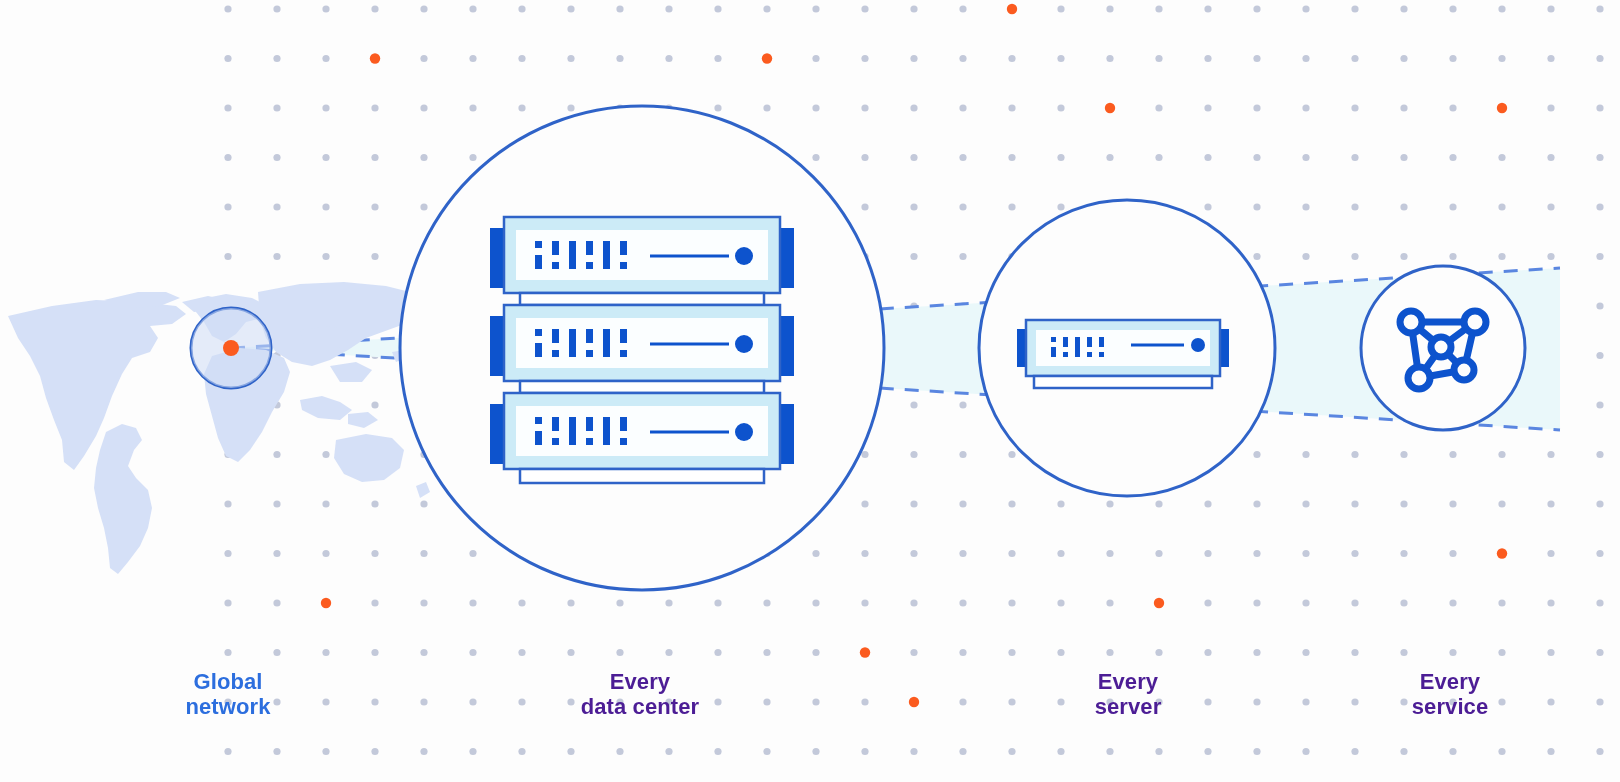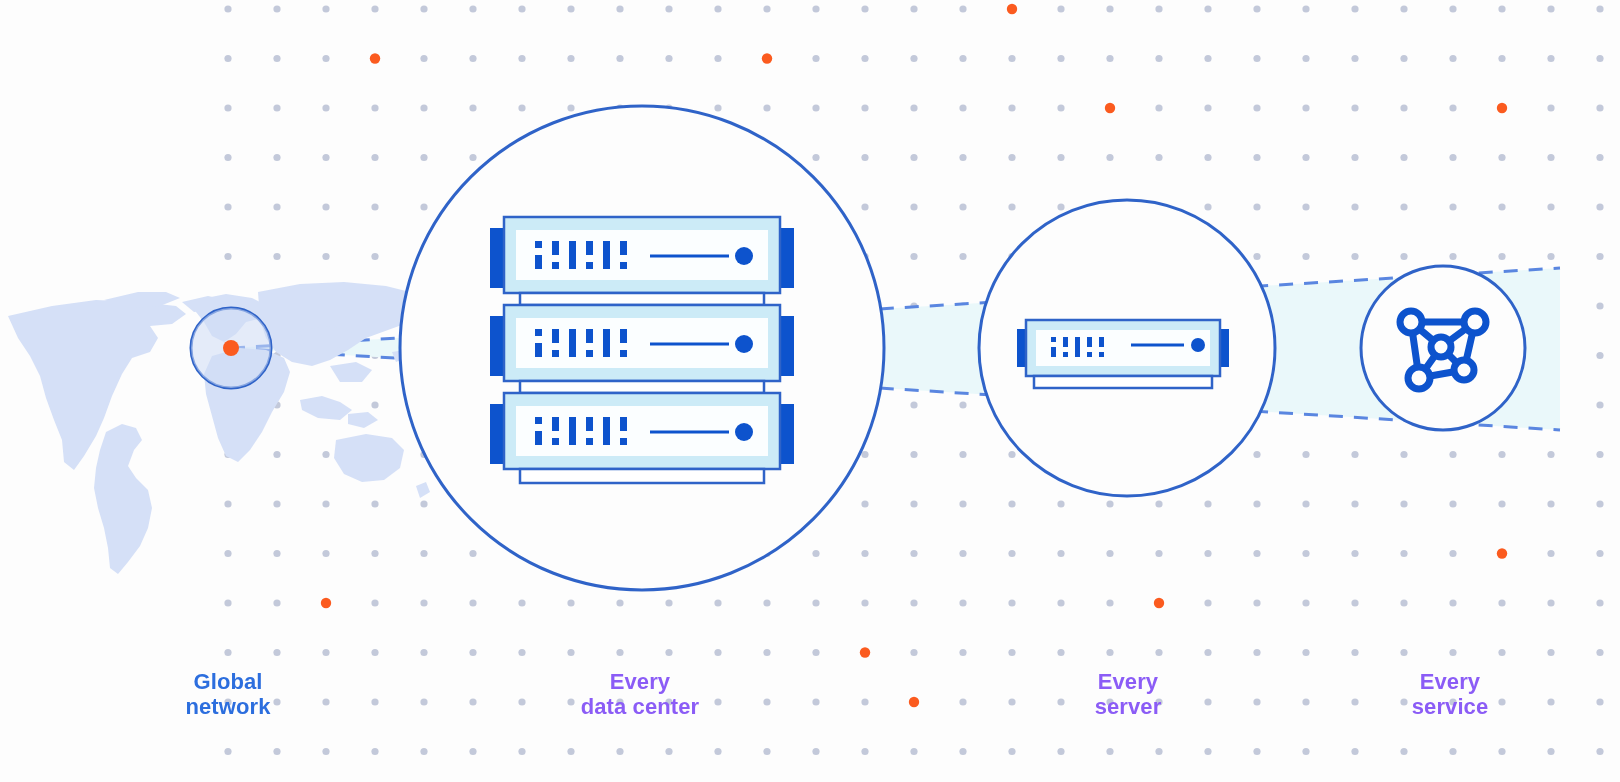--- a/index.html
+++ b/index.html
@@ -34,21 +34,21 @@
     pointer-events: none;
   }
   .label {
     position: absolute;
     text-align: center;
     font-family: "Liberation Sans", sans-serif;
     font-size: 22px;
     font-weight: 700;
     line-height: 25px;
     letter-spacing: 0.1px;
-    color: #8b5cf6;
+    color: #4c1d95;
     white-space: pre-line;
   }
   .label.accent {
     color: #2c6ede;
   }
   #label-global    { left: 128px; top: 669px; width: 200px; }
   #label-datacenter{ left: 520px; top: 669px; width: 240px; }
   #label-server    { left: 1028px; top: 669px; width: 200px; }
   #label-service   { left: 1350px; top: 669px; width: 200px; }
 </style>

